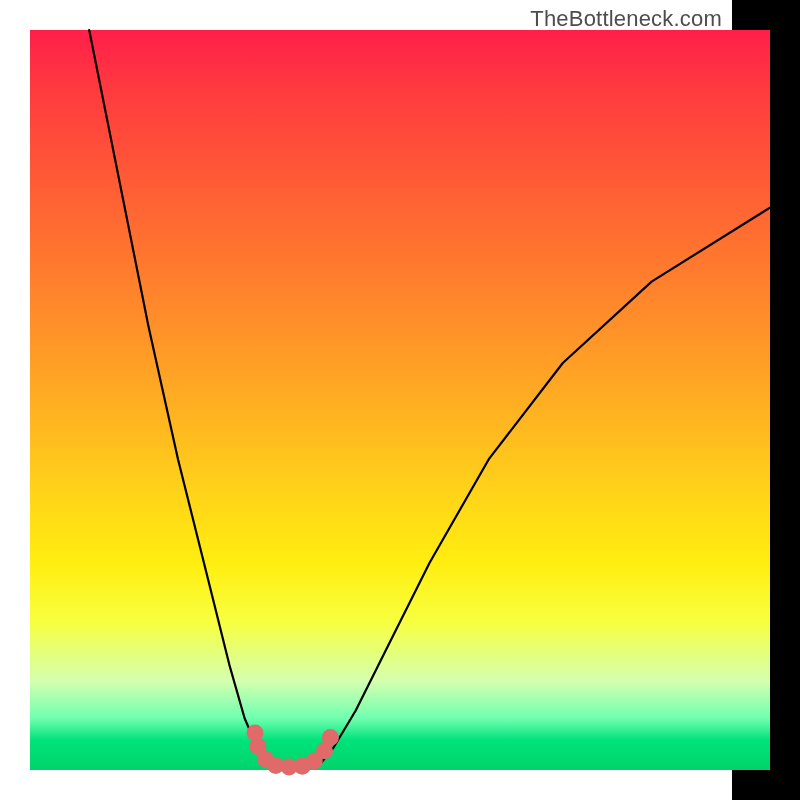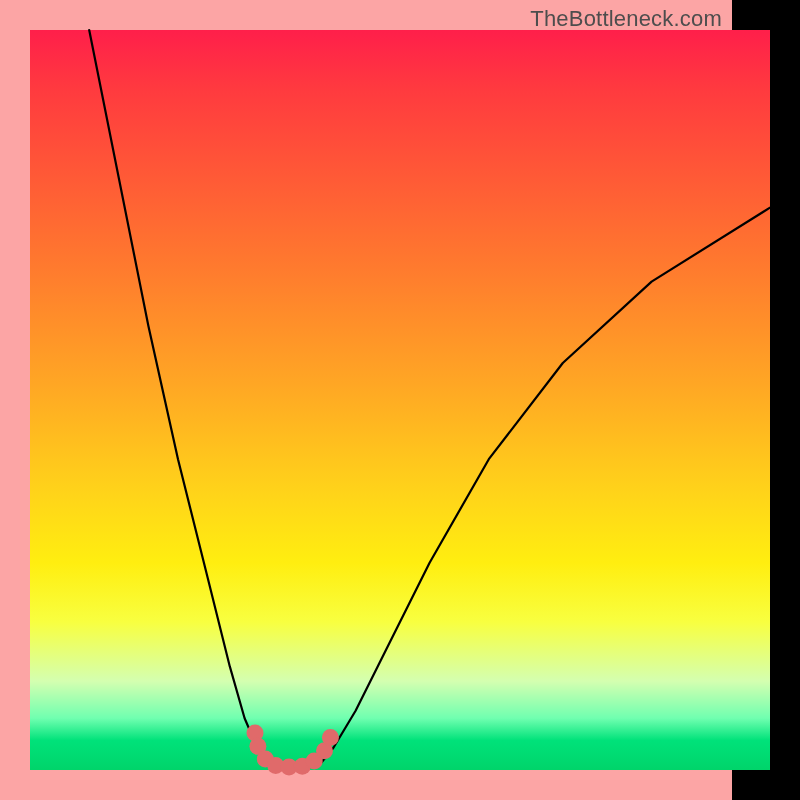--- a/index.html
+++ b/index.html
@@ -10,21 +10,21 @@
     overflow: hidden;
     background: #000;
     font-family: Arial, Helvetica, sans-serif;
   }
   .frame {
     position: absolute;
     left: 0;
     top: 0;
     width: 732px;
     height: 800px;
-    background: #fca5a5;
+    background: #ffffff;
   }
   .plot {
     position: absolute;
     left: 30px;
     top: 30px;
     width: 740px;
     height: 740px;
     
     background: linear-gradient(to bottom,
       #ff1f4a 0%,

